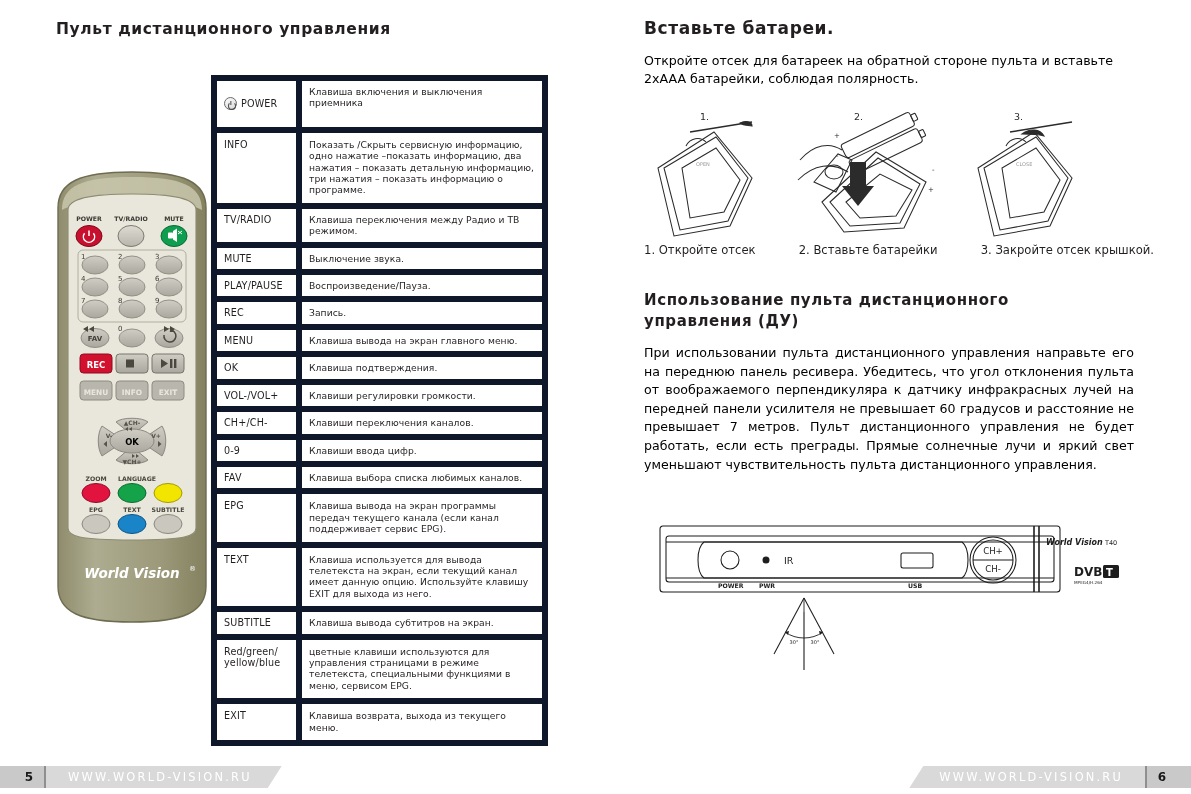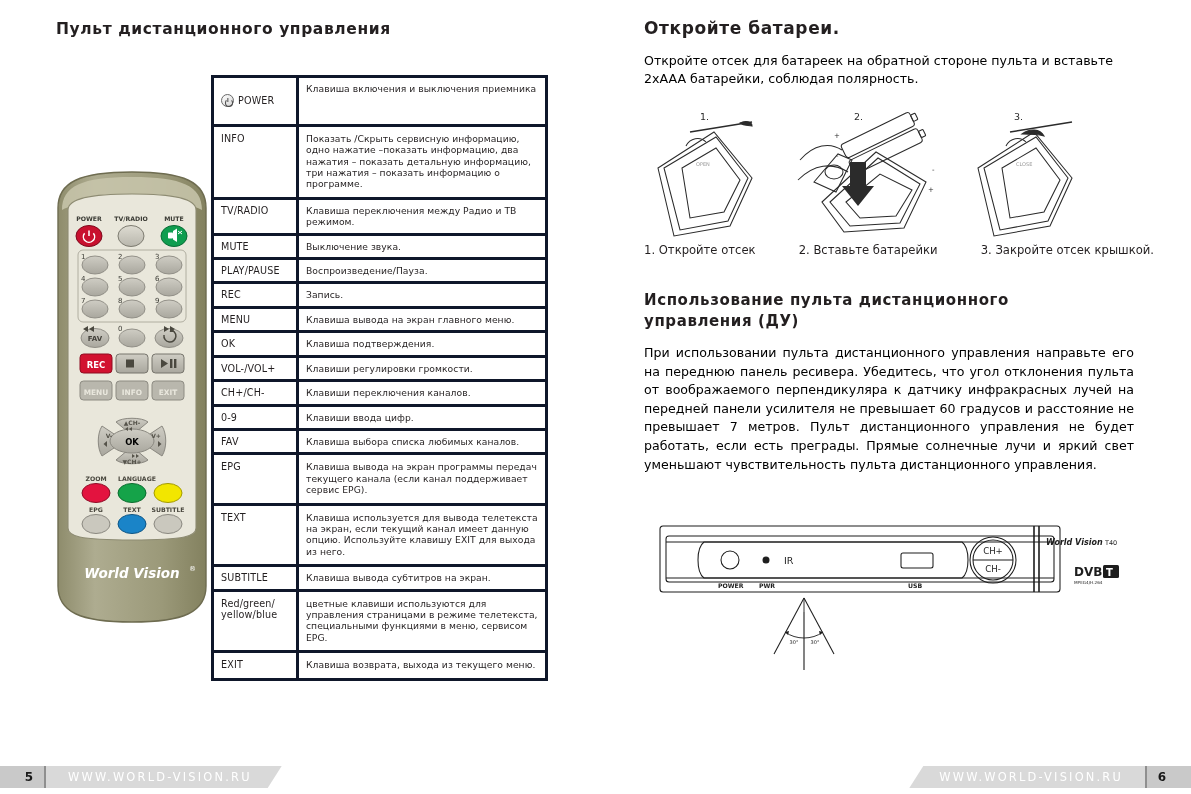--- a/index.html
+++ b/index.html
@@ -51,21 +51,21 @@
   
   .key-table {
     position: absolute;
     left: 211px; top: 75px;
     width: 337px;
     border-collapse: collapse;
     font-size: 9.2px;
     color: #231f20;
   }
   .key-table td {
-    border: 3px solid #0f172a;
+    border: 6px solid #0f172a;
     padding: 5px 6px 5px 7px;
     vertical-align: top;
     line-height: 11.4px;
   }
   .key-table td.k {
     width: 85px;
     white-space: pre-line;
     font-size: 9.6px;
     letter-spacing: 0.15px;
   }
@@ -336,21 +336,21 @@
       <tr class="tall">
         <td class="k">EXIT</td>
         <td class="d">Клавиша возврата, выхода из текущего меню.</td>
       </tr>
     </tbody>
   </table>
 </div>
 
 <div class="page page-right">
 
-  <div class="h-main h-r1">Откройте батареи.</div>
+  <div class="h-main h-r1">Вставьте батареи.</div>
 
   <div class="body-text p-r1">Откройте отсек для батареек на обратной стороне пульта и вставьте 2xAAA батарейки, соблюдая полярность.</div>
 
   <div style="position:absolute; left:40px; top:108px; width:520px; height:130px;">
     <svg width="520" height="130" viewBox="0 0 520 130" xmlns="http://www.w3.org/2000/svg" stroke="#2b2b2b" fill="none" stroke-width="1.05">
       <g font-family="DejaVu Sans, sans-serif" font-size="9.5" fill="#2b2b2b" stroke="none">
         <text x="64" y="12">1.</text>
         <text x="218" y="12">2.</text>
         <text x="378" y="12">3.</text>
       </g>

